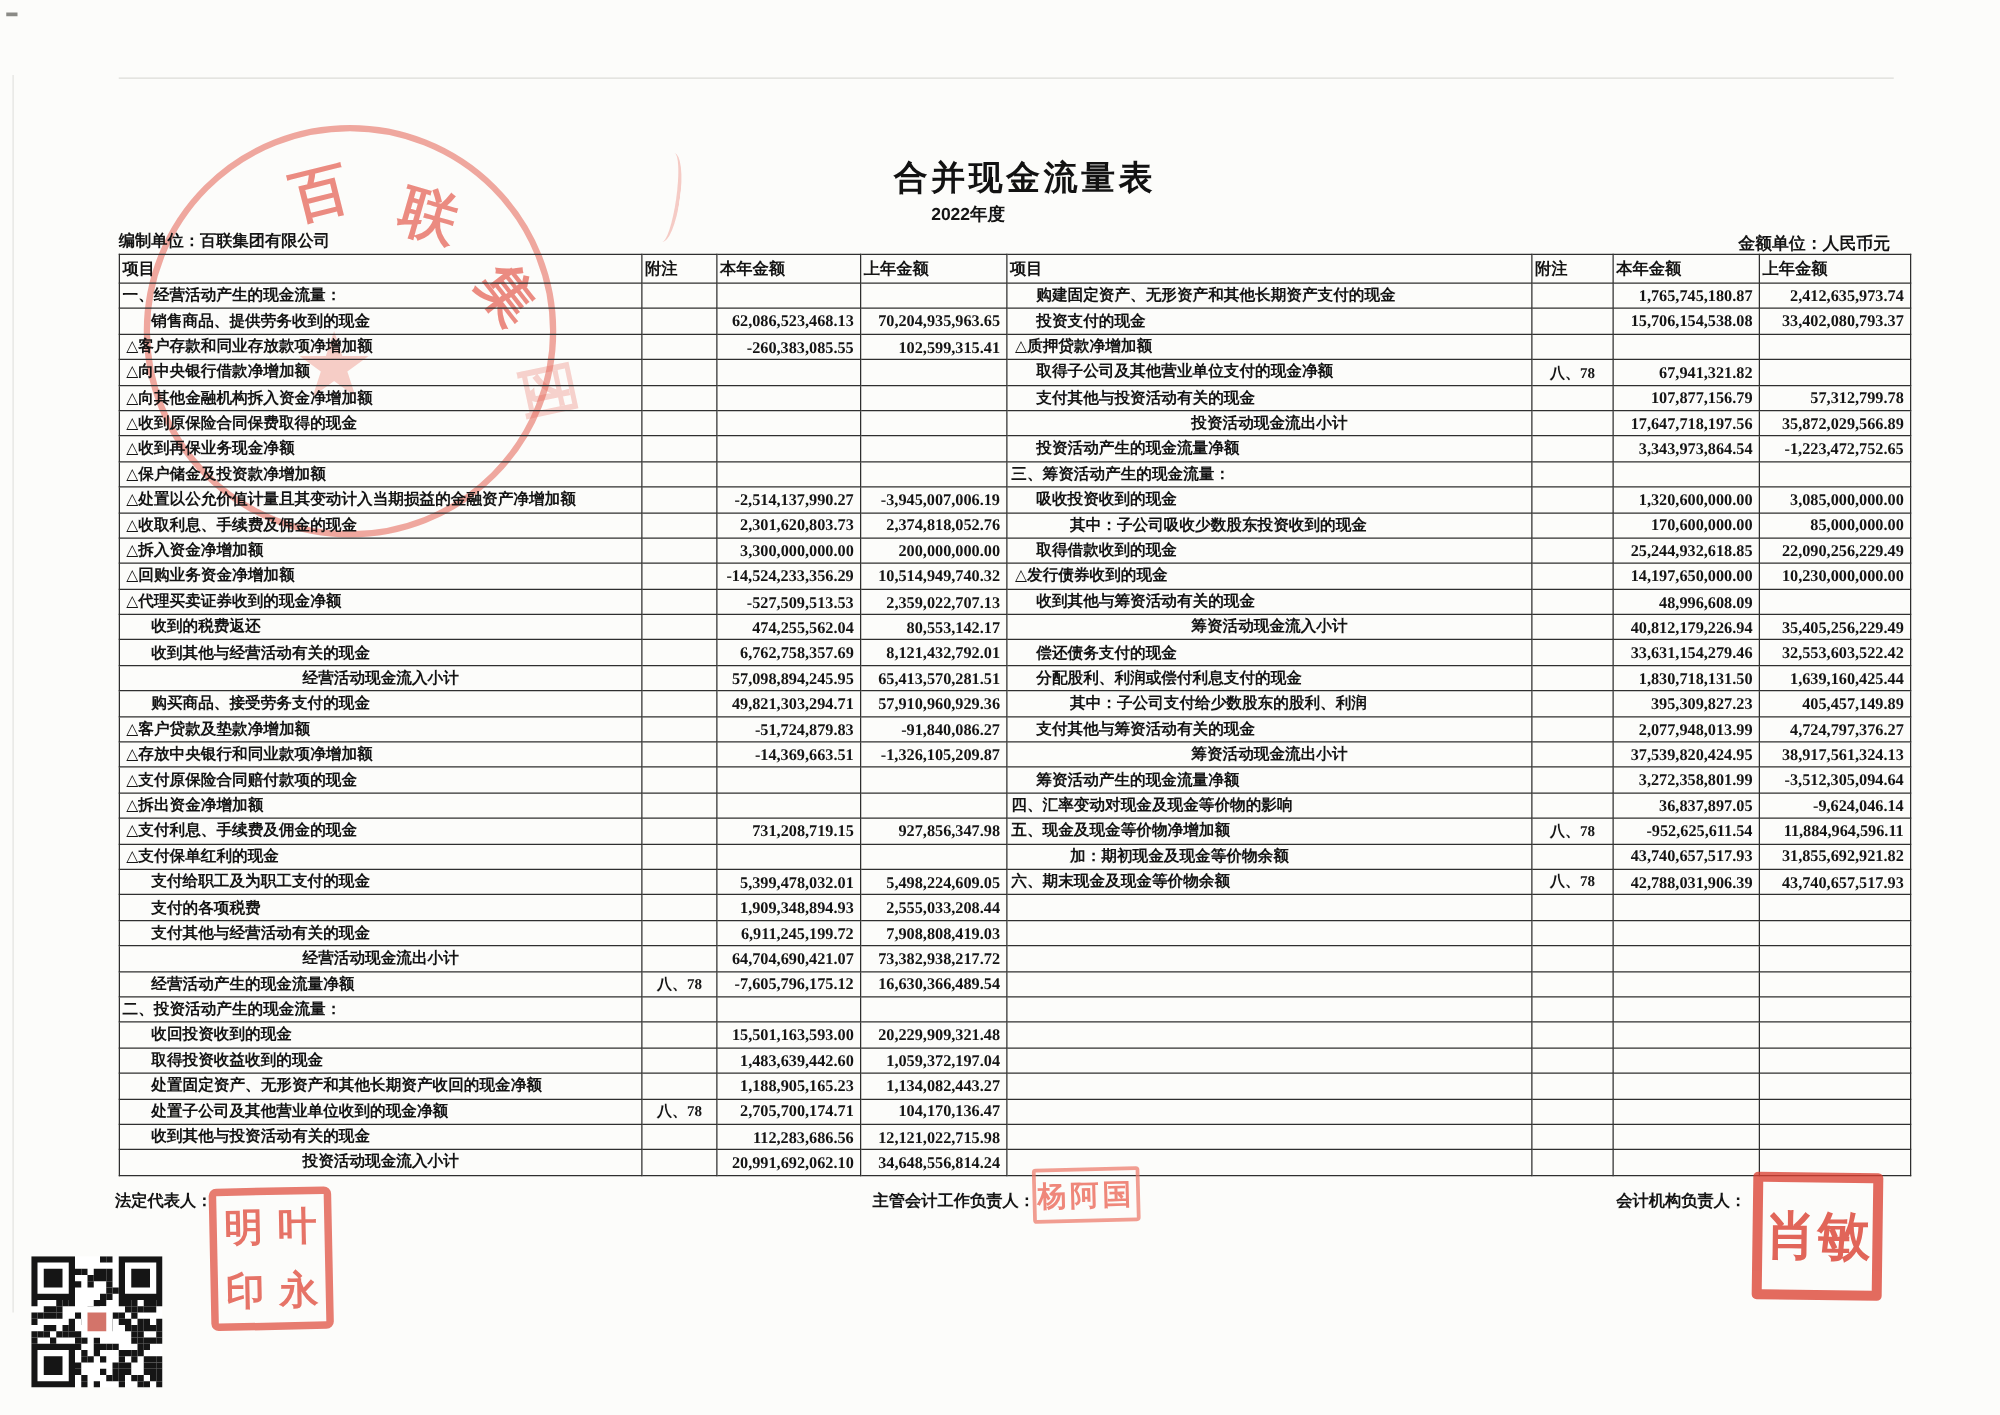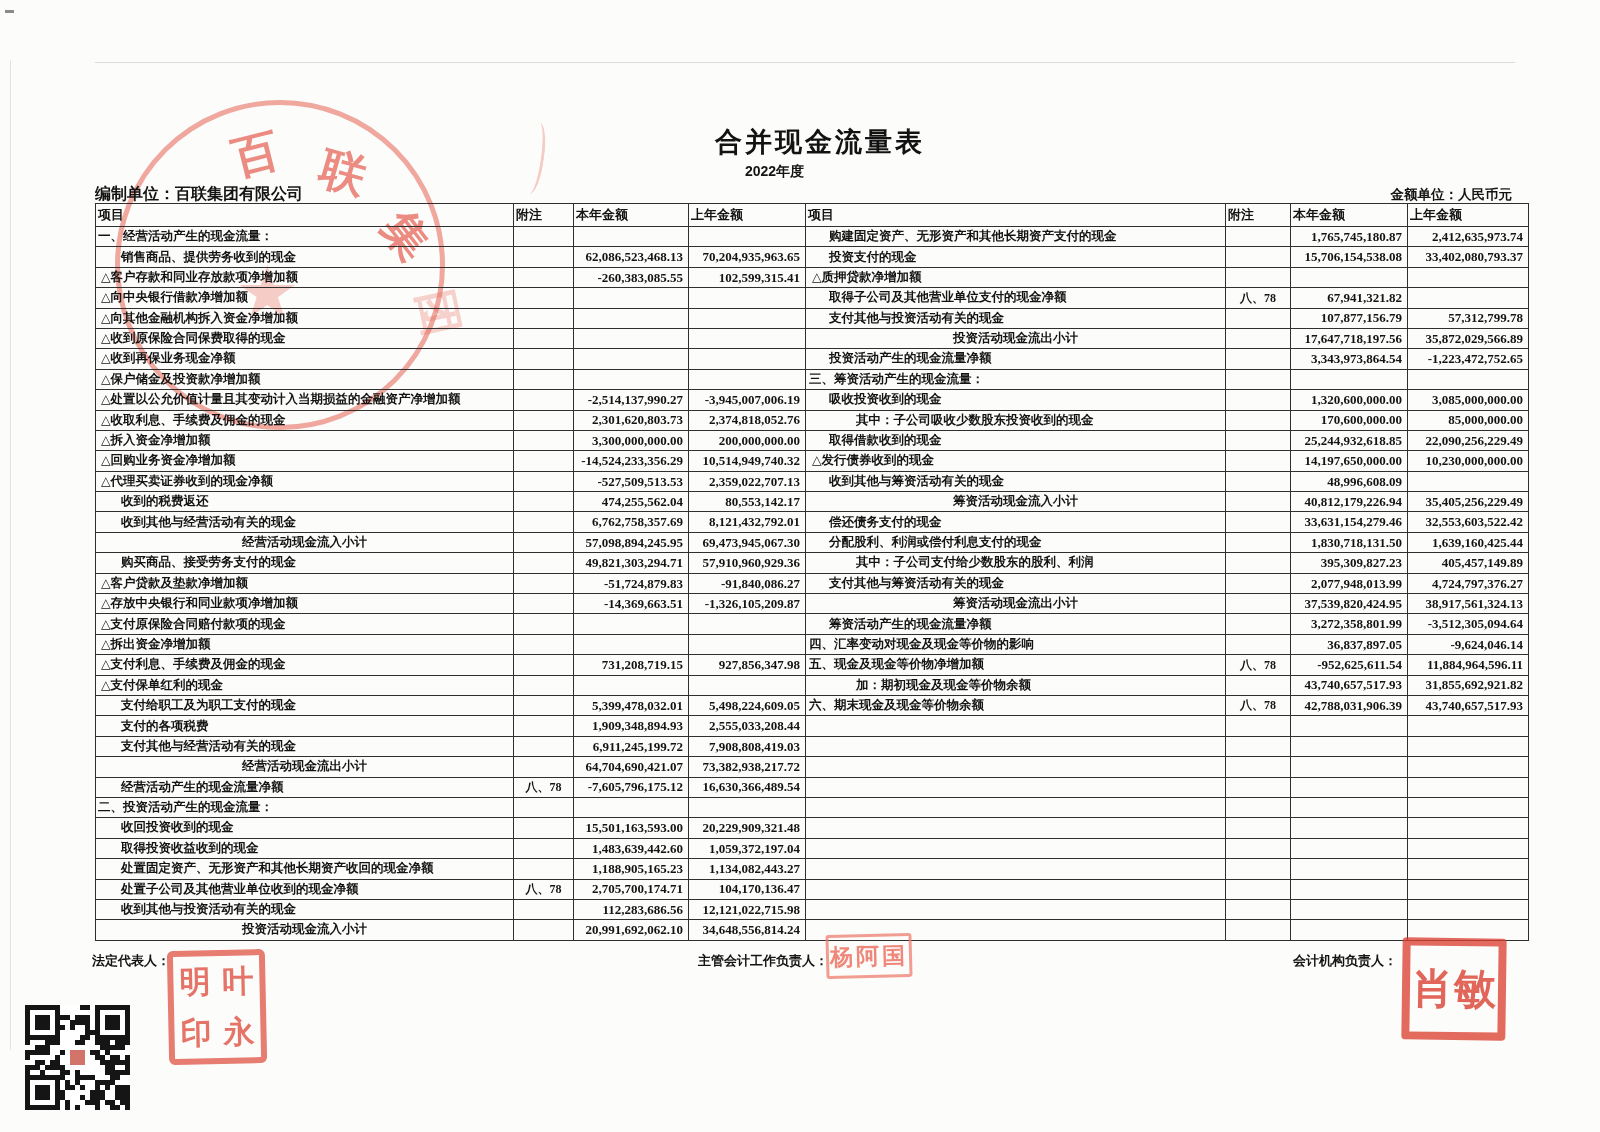--- a/index.html
+++ b/index.html
@@ -3,21 +3,21 @@
 <meta charset="utf-8">
 <style>
   html,body{margin:0;padding:0;}
   body{width:1600px;height:1132px;background:#e9e9e7;font-family:"Liberation Sans","DejaVu Sans",sans-serif;}
   .page{position:relative;width:1600px;height:1132px;background:#fcfcfa;overflow:hidden;color:#141414;}
 
   .title{position:absolute;top:124px;left:0;width:1600px;text-align:center;
          font-size:27px;font-weight:700;letter-spacing:3px;color:#121212;padding-left:20px;}
   .subtitle{position:absolute;top:163px;left:0;width:1549px;text-align:center;
          font-size:14px;font-weight:700;}
-  .prepared{position:absolute;top:184px;left:95px;font-size:16px;font-weight:700;}
+  .prepared{position:absolute;top:184px;left:95px;font-size:13px;font-weight:700;}
   .unit{position:absolute;top:186px;right:88px;font-size:13.5px;font-weight:700;}
 
   .scanline-top{position:absolute;top:62px;left:95px;width:1420px;height:1px;background:#dcdcd8;}
   .scanline-left{position:absolute;top:60px;left:10px;width:1px;height:990px;background:#d8d8d4;opacity:.7;}
   .corner-tick{position:absolute;top:10px;left:5px;width:9px;height:3px;background:#8a8a86;}
 
   table#sheet{position:absolute;top:203px;left:95px;width:1433px;border-collapse:collapse;table-layout:fixed;}
   #sheet th,#sheet td{border:1px solid #2f2f2f;overflow:hidden;white-space:nowrap;
         font-weight:700;padding:0 2px;line-height:1.05;}
   #sheet th{height:22px;font-size:13px;text-align:left;}
@@ -260,21 +260,21 @@
           <td class="amt">8,121,432,792.01</td>
           <td class="lbl r s-item">偿还债务支付的现金</td>
           <td class="note"></td>
           <td class="amt">33,631,154,279.46</td>
           <td class="amt">32,553,603,522.42</td>
         </tr>
         <tr>
           <td class="lbl l s-subtotal">经营活动现金流入小计</td>
           <td class="note"></td>
           <td class="amt">57,098,894,245.95</td>
-          <td class="amt">69,473,945,067.30</td>
+          <td class="amt">65,413,570,281.51</td>
           <td class="lbl r s-item">分配股利、利润或偿付利息支付的现金</td>
           <td class="note"></td>
           <td class="amt">1,830,718,131.50</td>
           <td class="amt">1,639,160,425.44</td>
         </tr>
         <tr>
           <td class="lbl l s-item">购买商品、接受劳务支付的现金</td>
           <td class="note"></td>
           <td class="amt">49,821,303,294.71</td>
           <td class="amt">57,910,960,929.36</td>

